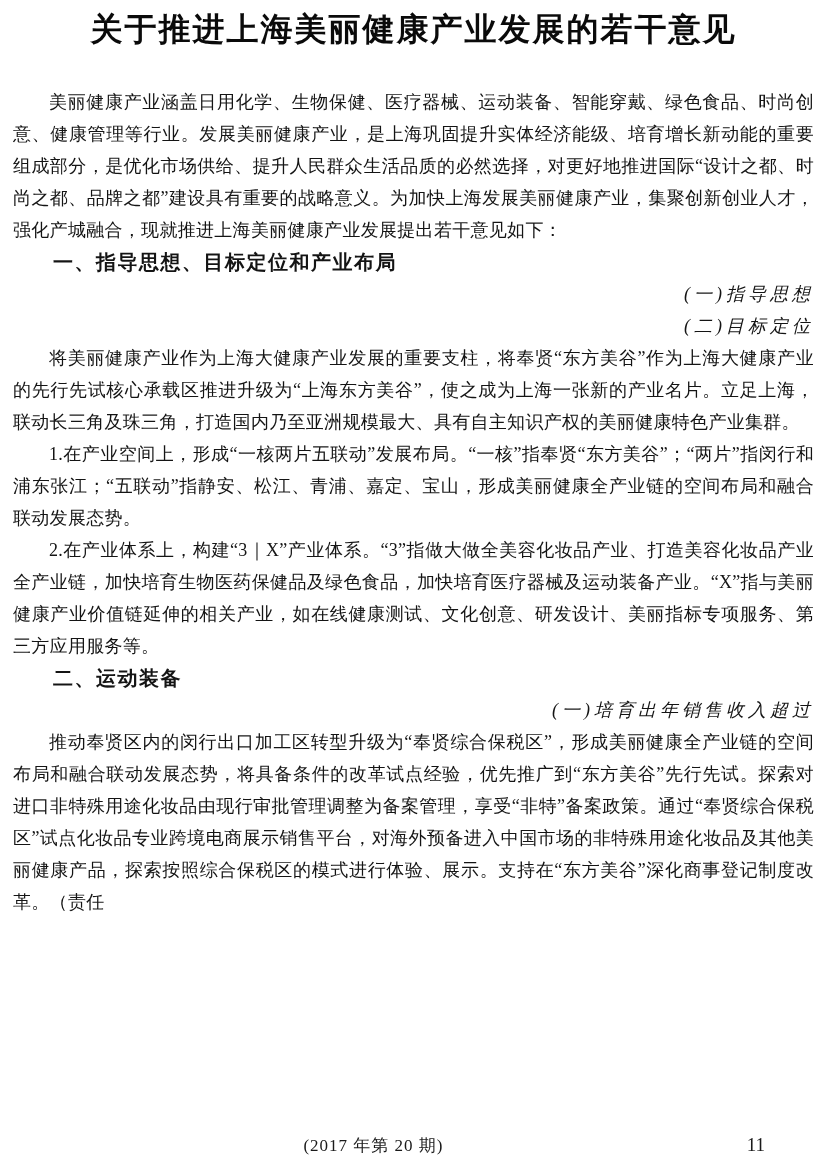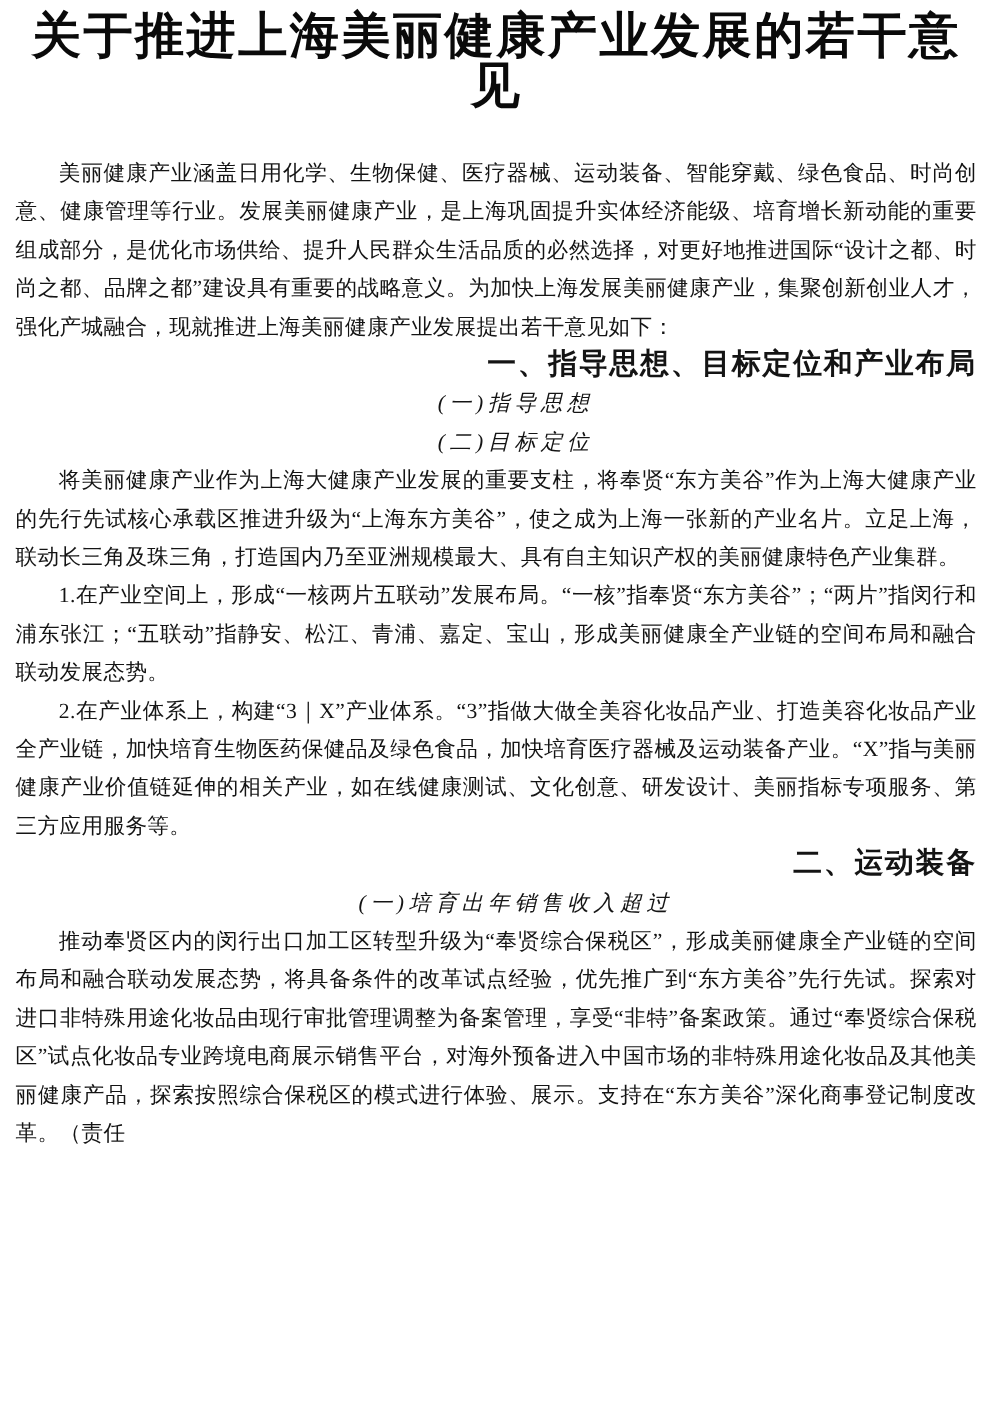--- a/index.html
+++ b/index.html
@@ -14,21 +14,21 @@
     background: #ffffff;
     box-sizing: border-box;
     padding: 8px 13px 0 13px;
     overflow: hidden;
     color: #141414;
     font-family: "Liberation Serif", "DejaVu Serif", serif;
   }
   .doc-title {
     margin: 0 0 36px 0;
     text-align: center;
-    font-size: 41px;
+    font-size: 32px;
     line-height: 42px;
     font-weight: bold;
     letter-spacing: 2px;
     font-family: "Liberation Serif", "DejaVu Serif", serif;
     color: #0a0a0a;
   }
   .doc-body {
     font-size: 18px;
     line-height: 32px;
     text-align: justify;
@@ -36,31 +36,31 @@
   }
   .para {
     margin: 0;
     text-indent: 2em;
   }
   .h1 {
     margin: 0;
     text-indent: 2em;
     font-family: "Liberation Sans", "DejaVu Sans", sans-serif;
     font-weight: bold;
-    font-size: 24px;
+    font-size: 20px;
     letter-spacing: 1.5px;
-    text-align: right;
+    text-align: left;
   }
   .h2 {
     margin: 0;
     text-indent: 1.8em;
     font-style: italic;
     font-size: 18px;
     letter-spacing: 4px;
-    text-align: center;
+    text-align: right;
   }
   .footer {
     position: absolute;
     left: 0;
     right: 0;
     top: 1134px;
     height: 26px;
   }
   .footer-issue {
     position: absolute;
@@ -105,14 +105,18 @@
 
     <p class="para">2.在产业体系上，构建“3｜X”产业体系。“3”指做大做全美容化妆品产业、打造美容化妆品产业全产业链，加快培育生物医药保健品及绿色食品，加快培育医疗器械及运动装备产业。“X”指与美丽健康产业价值链延伸的相关产业，如在线健康测试、文化创意、研发设计、美丽指标专项服务、第三方应用服务等。</p>
 
     <p class="h1">二、运动装备</p>
 
     <p class="h2">(一)培育出年销售收入超过</p>
 
     <p class="para">推动奉贤区内的闵行出口加工区转型升级为“奉贤综合保税区”，形成美丽健康全产业链的空间布局和融合联动发展态势，将具备条件的改革试点经验，优先推广到“东方美谷”先行先试。探索对进口非特殊用途化妆品由现行审批管理调整为备案管理，享受“非特”备案政策。通过“奉贤综合保税区”试点化妆品专业跨境电商展示销售平台，对海外预备进入中国市场的非特殊用途化妆品及其他美丽健康产品，探索按照综合保税区的模式进行体验、展示。支持在“东方美谷”深化商事登记制度改革。（责任</p>
   </div>
 
+  <div class="footer">
+    <div class="footer-issue">(2017 年第 20 期)</div>
+    <div class="page-num">11</div>
+  </div>
 
 </div>
 
 </body></html>

